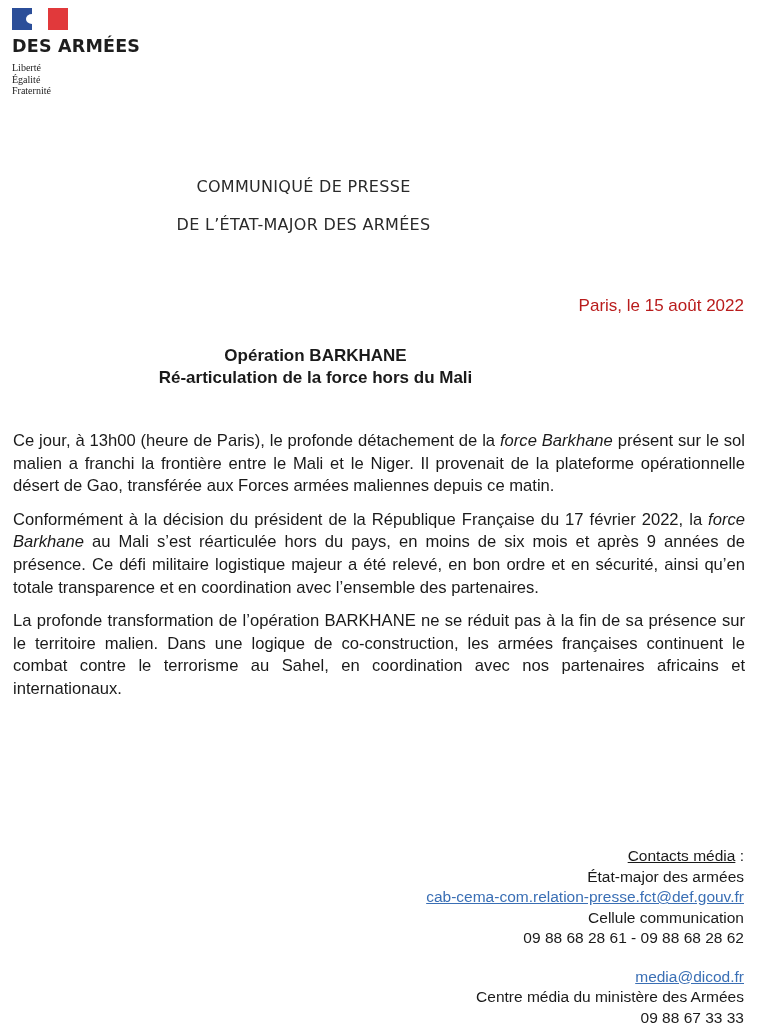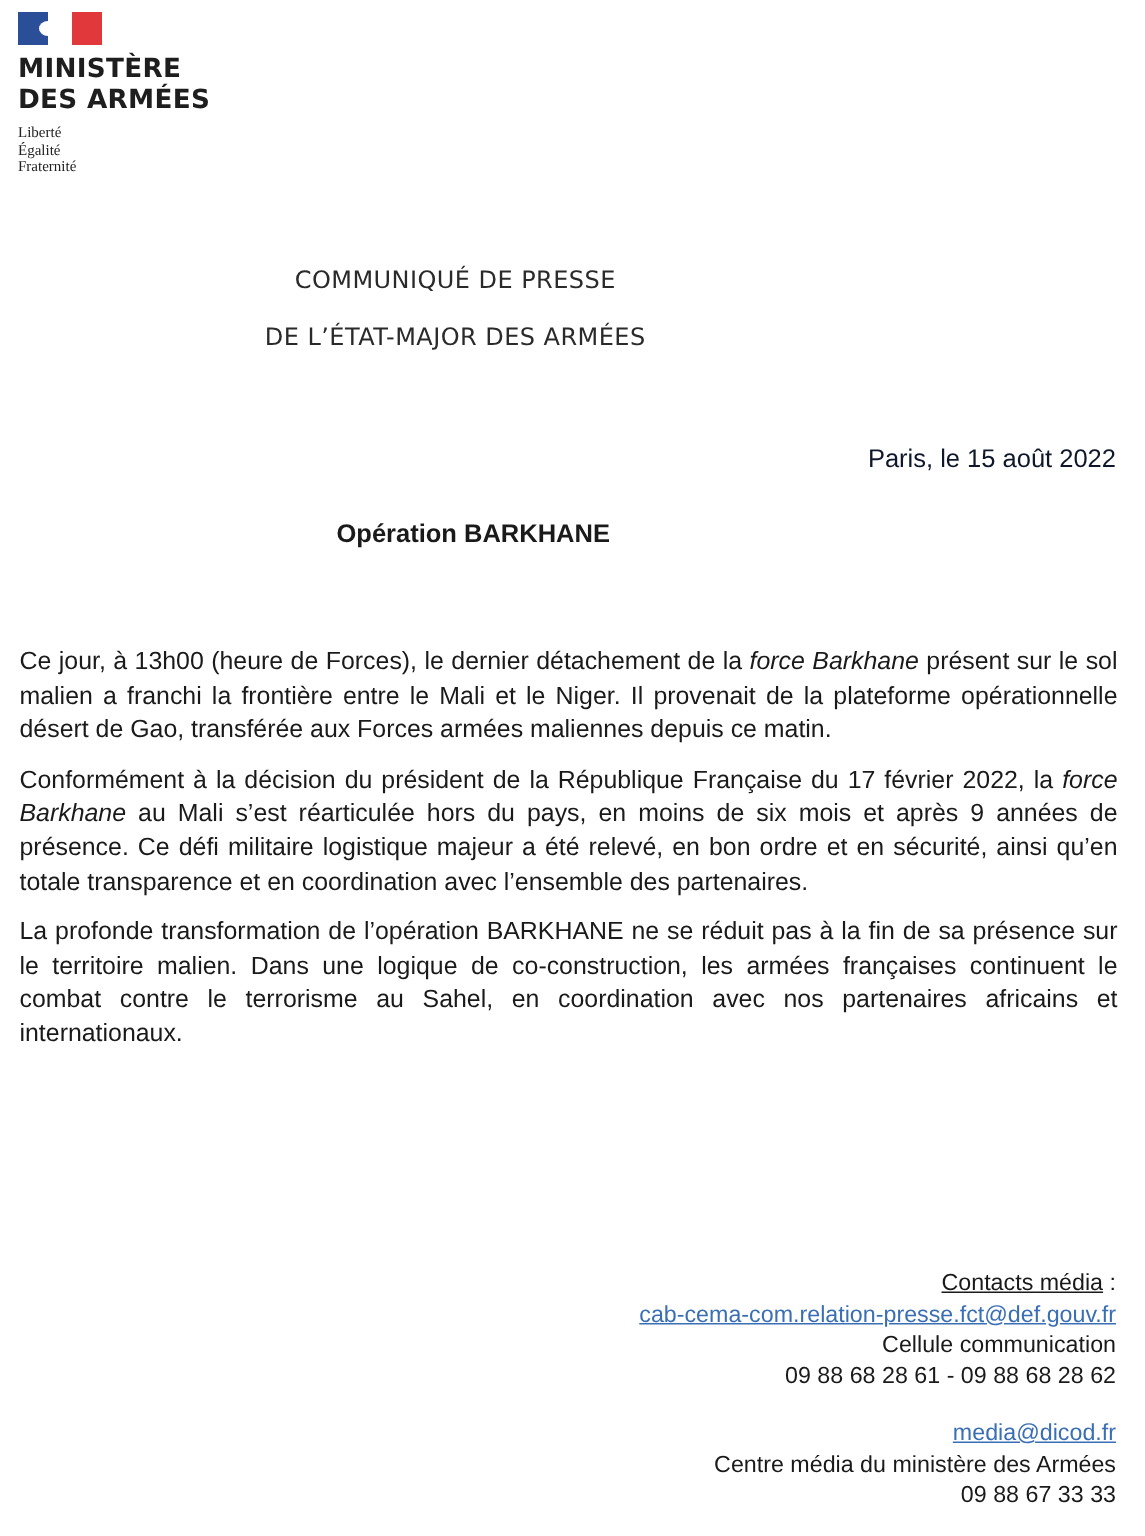--- a/index.html
+++ b/index.html
@@ -67,21 +67,21 @@
       color: #2a2a2a;
       letter-spacing: 0.3px;
     }
     .press-title.l1 { top: 177px; }
     .press-title.l2 { top: 215px; }
     .dateline {
       position: absolute;
       right: 19px;
       top: 296px;
       font-size: 17px;
-      color: #0f172a;
+      color: #b91c1c;
     }
     .headline {
       position: absolute;
       left: 0;
       width: 631px;
       top: 345px;
       text-align: center;
       font-weight: bold;
       font-size: 17px;
       line-height: 22px;
@@ -118,46 +118,47 @@
   </style>
 </head>
 <body>
 
 <div class="logo">
   <div class="flag">
     <div class="blue"></div>
       <div class="white"></div>
       <div class="red"></div>
   </div>
-  <div class="ministry-name">MINISTÈRE</div>
   <div class="ministry-name">DES ARMÉES</div>
   <div class="motto">
     <div>Liberté</div>
     <div>Égalité</div>
     <div>Fraternité</div>
   </div>
 </div>
 
 <div class="press-title l1">COMMUNIQUÉ DE PRESSE</div>
 <div class="press-title l2">DE L’ÉTAT-MAJOR DES ARMÉES</div>
 
 <div class="dateline">Paris, le 15 août 2022</div>
 
 <div class="headline">
   <div>Opération BARKHANE</div>
+  <div>Ré-articulation de la force hors du Mali</div>
 </div>
 
 <div class="body-text">
-  <p><span>Ce jour, à 13h00 (heure de Forces), le dernier détachement de la </span><em>force Barkhane</em><span> présent sur le sol malien a franchi la frontière entre le Mali et le Niger. Il provenait de la plateforme opérationnelle désert de Gao, transférée aux Forces armées maliennes depuis ce matin.</span></p>
+  <p><span>Ce jour, à 13h00 (heure de Paris), le profonde détachement de la </span><em>force Barkhane</em><span> présent sur le sol malien a franchi la frontière entre le Mali et le Niger. Il provenait de la plateforme opérationnelle désert de Gao, transférée aux Forces armées maliennes depuis ce matin.</span></p>
   <p><span>Conformément à la décision du président de la République Française du 17 février 2022, la </span><em>force Barkhane</em><span> au Mali s’est réarticulée hors du pays, en moins de six mois et après 9 années de présence. Ce défi militaire logistique majeur a été relevé, en bon ordre et en sécurité, ainsi qu’en totale transparence et en coordination avec l’ensemble des partenaires.</span></p>
   <p>La profonde transformation de l’opération BARKHANE ne se réduit pas à la fin de sa présence sur le territoire malien. Dans une logique de co-construction, les armées françaises continuent le combat contre le terrorisme au Sahel, en coordination avec nos partenaires africains et internationaux.</p>
 </div>
 
 <div class="contacts">
   <div><span class="u">Contacts média</span><span> :</span></div>
+  <div>État-major des armées</div>
   <div><a>cab-cema-com.relation-presse.fct@def.gouv.fr</a></div>
   <div>Cellule communication</div>
   <div>09 88 68 28 61 - 09 88 68 28 62</div>
   <div class="gap"></div>
   <div><a>media@dicod.fr</a></div>
   <div>Centre média du ministère des Armées</div>
   <div>09 88 67 33 33</div>
 </div>
 
 </body></html>

